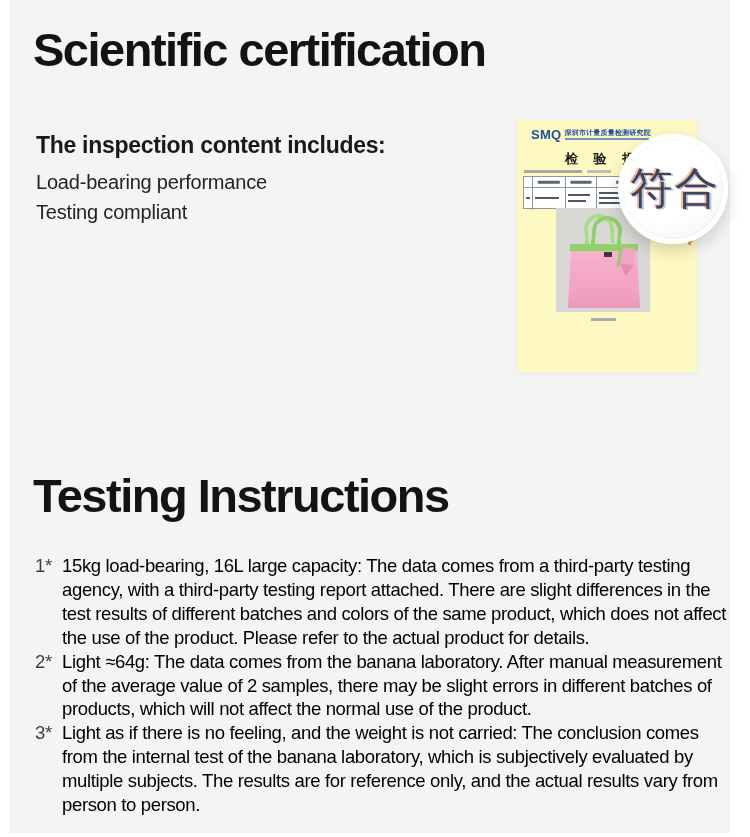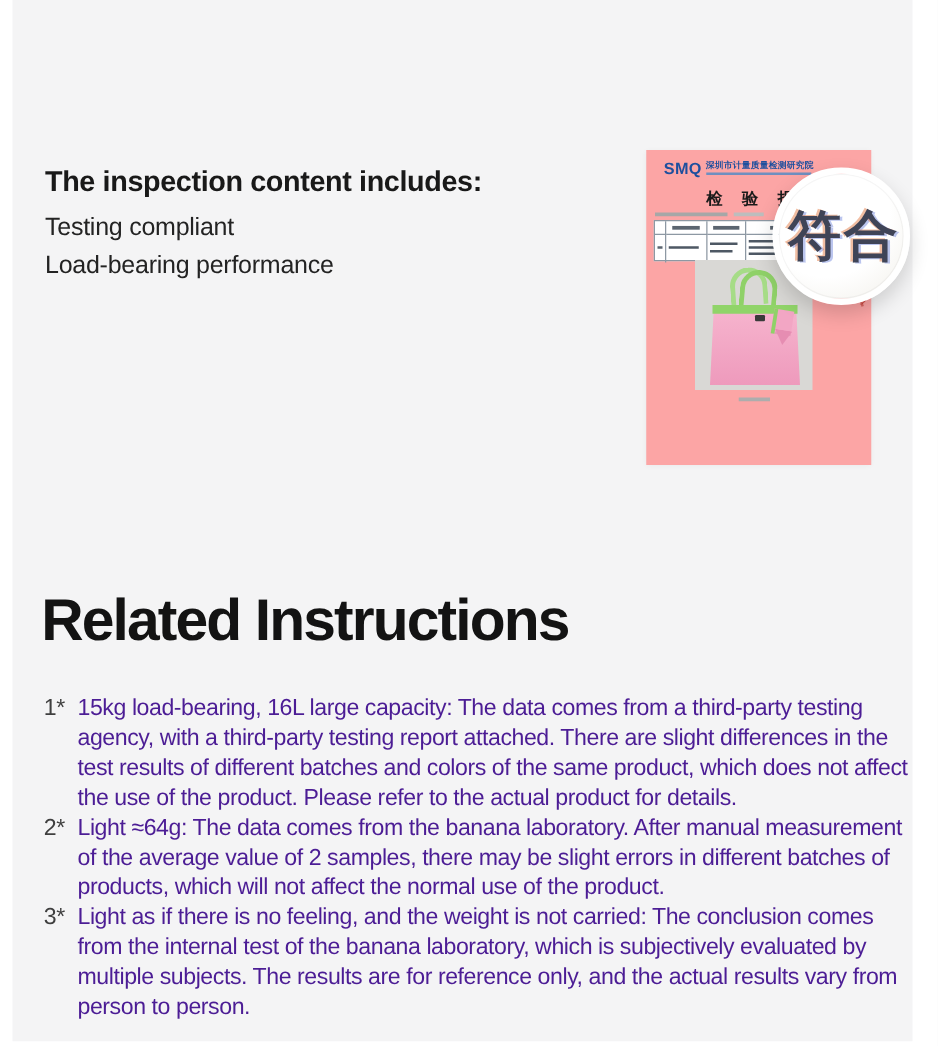--- a/index.html
+++ b/index.html
@@ -24,21 +24,21 @@
 
   
   .inspection { position:absolute; left:26px; top:116px; width:430px;margin-top:16px; }
   .inspection-heading { font-size:23px; font-weight:bold; color:#191919; letter-spacing:-0.3px; }
   .inspection-item { display:block; margin-top:12px; font-size:20px; color:#232323; letter-spacing:-0.2px; }
   .inspection-item + .inspection-item { margin-top:7px; }
 
   
   .certificate { position:absolute; left:507px; top:120px; width:180px; height:252px; }
   .cert-paper {
-    position:absolute; inset:0; background:#fca5a5;
+    position:absolute; inset:0; background:#fef9c3;
     box-shadow:0 1px 5px rgba(0,0,0,0.05);
   }
   .cert-head { position:absolute; left:14px; top:9px; display:flex; align-items:flex-start; }
   .smq-logo { font-size:13px; font-weight:bold; color:#1d4f9e; letter-spacing:0.3px; line-height:12px; }
   .org-wrap { margin-left:3px; }
   .org-name { display:block; font-size:7px; font-weight:bold; color:#1d4f9e; letter-spacing:0.2px; line-height:8px; white-space:nowrap; }
   .org-sub { display:block; width:84px; height:2px; background:#6f8fc0; margin-top:1px; }
 
   .report-title {
     position:absolute; left:48px; top:30px;
@@ -100,45 +100,46 @@
 
   .magnifier {
     position:absolute; left:101px; top:14px; width:110px; height:110px;
     border-radius:50%;
     background:radial-gradient(circle at 38% 32%, #ffffff 55%, #f1efe9 100%);
     border:5px solid #ffffff;
     box-shadow:0 7px 16px rgba(0,0,0,0.16), inset 0 0 0 1px rgba(0,0,0,0.04);
     display:flex; align-items:center; justify-content:center;
   }
   .stamp-text {
-    font-size:43px; font-weight:bold; color:#3f4457; letter-spacing:2px;
+    font-size:43px; font-weight:normal; color:#3f4457; letter-spacing:2px;
     white-space:nowrap; transform:translateX(2px);
     text-shadow:-2px -1px 0 rgba(224,110,50,0.45), 2px 1px 0 rgba(60,90,205,0.35);
   }
 
   
   .instructions { position:absolute; left:25px; top:554px; width:692px; }
   .inst-row { display:flex; align-items:flex-start; }
   .inst-marker {
     flex:0 0 27px; font-size:18.5px; line-height:23.9px; color:#3f3f3f; letter-spacing:-0.3px;
   }
   .inst-text {
-    flex:1; font-size:18.5px; line-height:23.9px; color:#4c1d95; letter-spacing:-0.35px;
+    flex:1; font-size:18.5px; line-height:23.9px; color:#000000; letter-spacing:-0.35px;
   }
 </style>
 </head>
 <body>
 
 <div class="panel">
 
+  <h1 class="hero-title">Scientific certification</h1>
 
   <div class="inspection">
     <div class="inspection-heading">The inspection content includes:</div>
+    <span class="inspection-item">Load-bearing performance</span>
     <span class="inspection-item">Testing compliant</span>
-    <span class="inspection-item">Load-bearing performance</span>
   </div>
 
   <div class="certificate">
     <div class="cert-paper">
       <div class="cert-head">
         <span class="smq-logo">SMQ</span>
         <span class="org-wrap">
           <span class="org-name">深圳市计量质量检测研究院</span>
           <span class="org-sub"></span>
         </span>
@@ -188,21 +189,21 @@
 
       <div class="red-seal"></div>
       <div class="red-seal-tick"></div>
     </div>
 
     <div class="magnifier">
       <span class="stamp-text">符合</span>
     </div>
   </div>
 
-  <h1 class="section-title">Related Instructions</h1>
+  <h1 class="section-title">Testing Instructions</h1>
 
   <div class="instructions">
     <div class="inst-row">
       <span class="inst-marker">1*</span>
       <p class="inst-text">15kg load-bearing, 16L large capacity: The data comes from a third-party testing agency, with a third-party testing report attached. There are slight differences in the test results of different batches and colors of the same product, which does not affect the use of the product. Please refer to the actual product for details.</p>
     </div>
     <div class="inst-row">
       <span class="inst-marker">2*</span>
       <p class="inst-text">Light ≈64g: The data comes from the banana laboratory. After manual measurement of the average value of 2 samples, there may be slight errors in different batches of products, which will not affect the normal use of the product.</p>
     </div>

